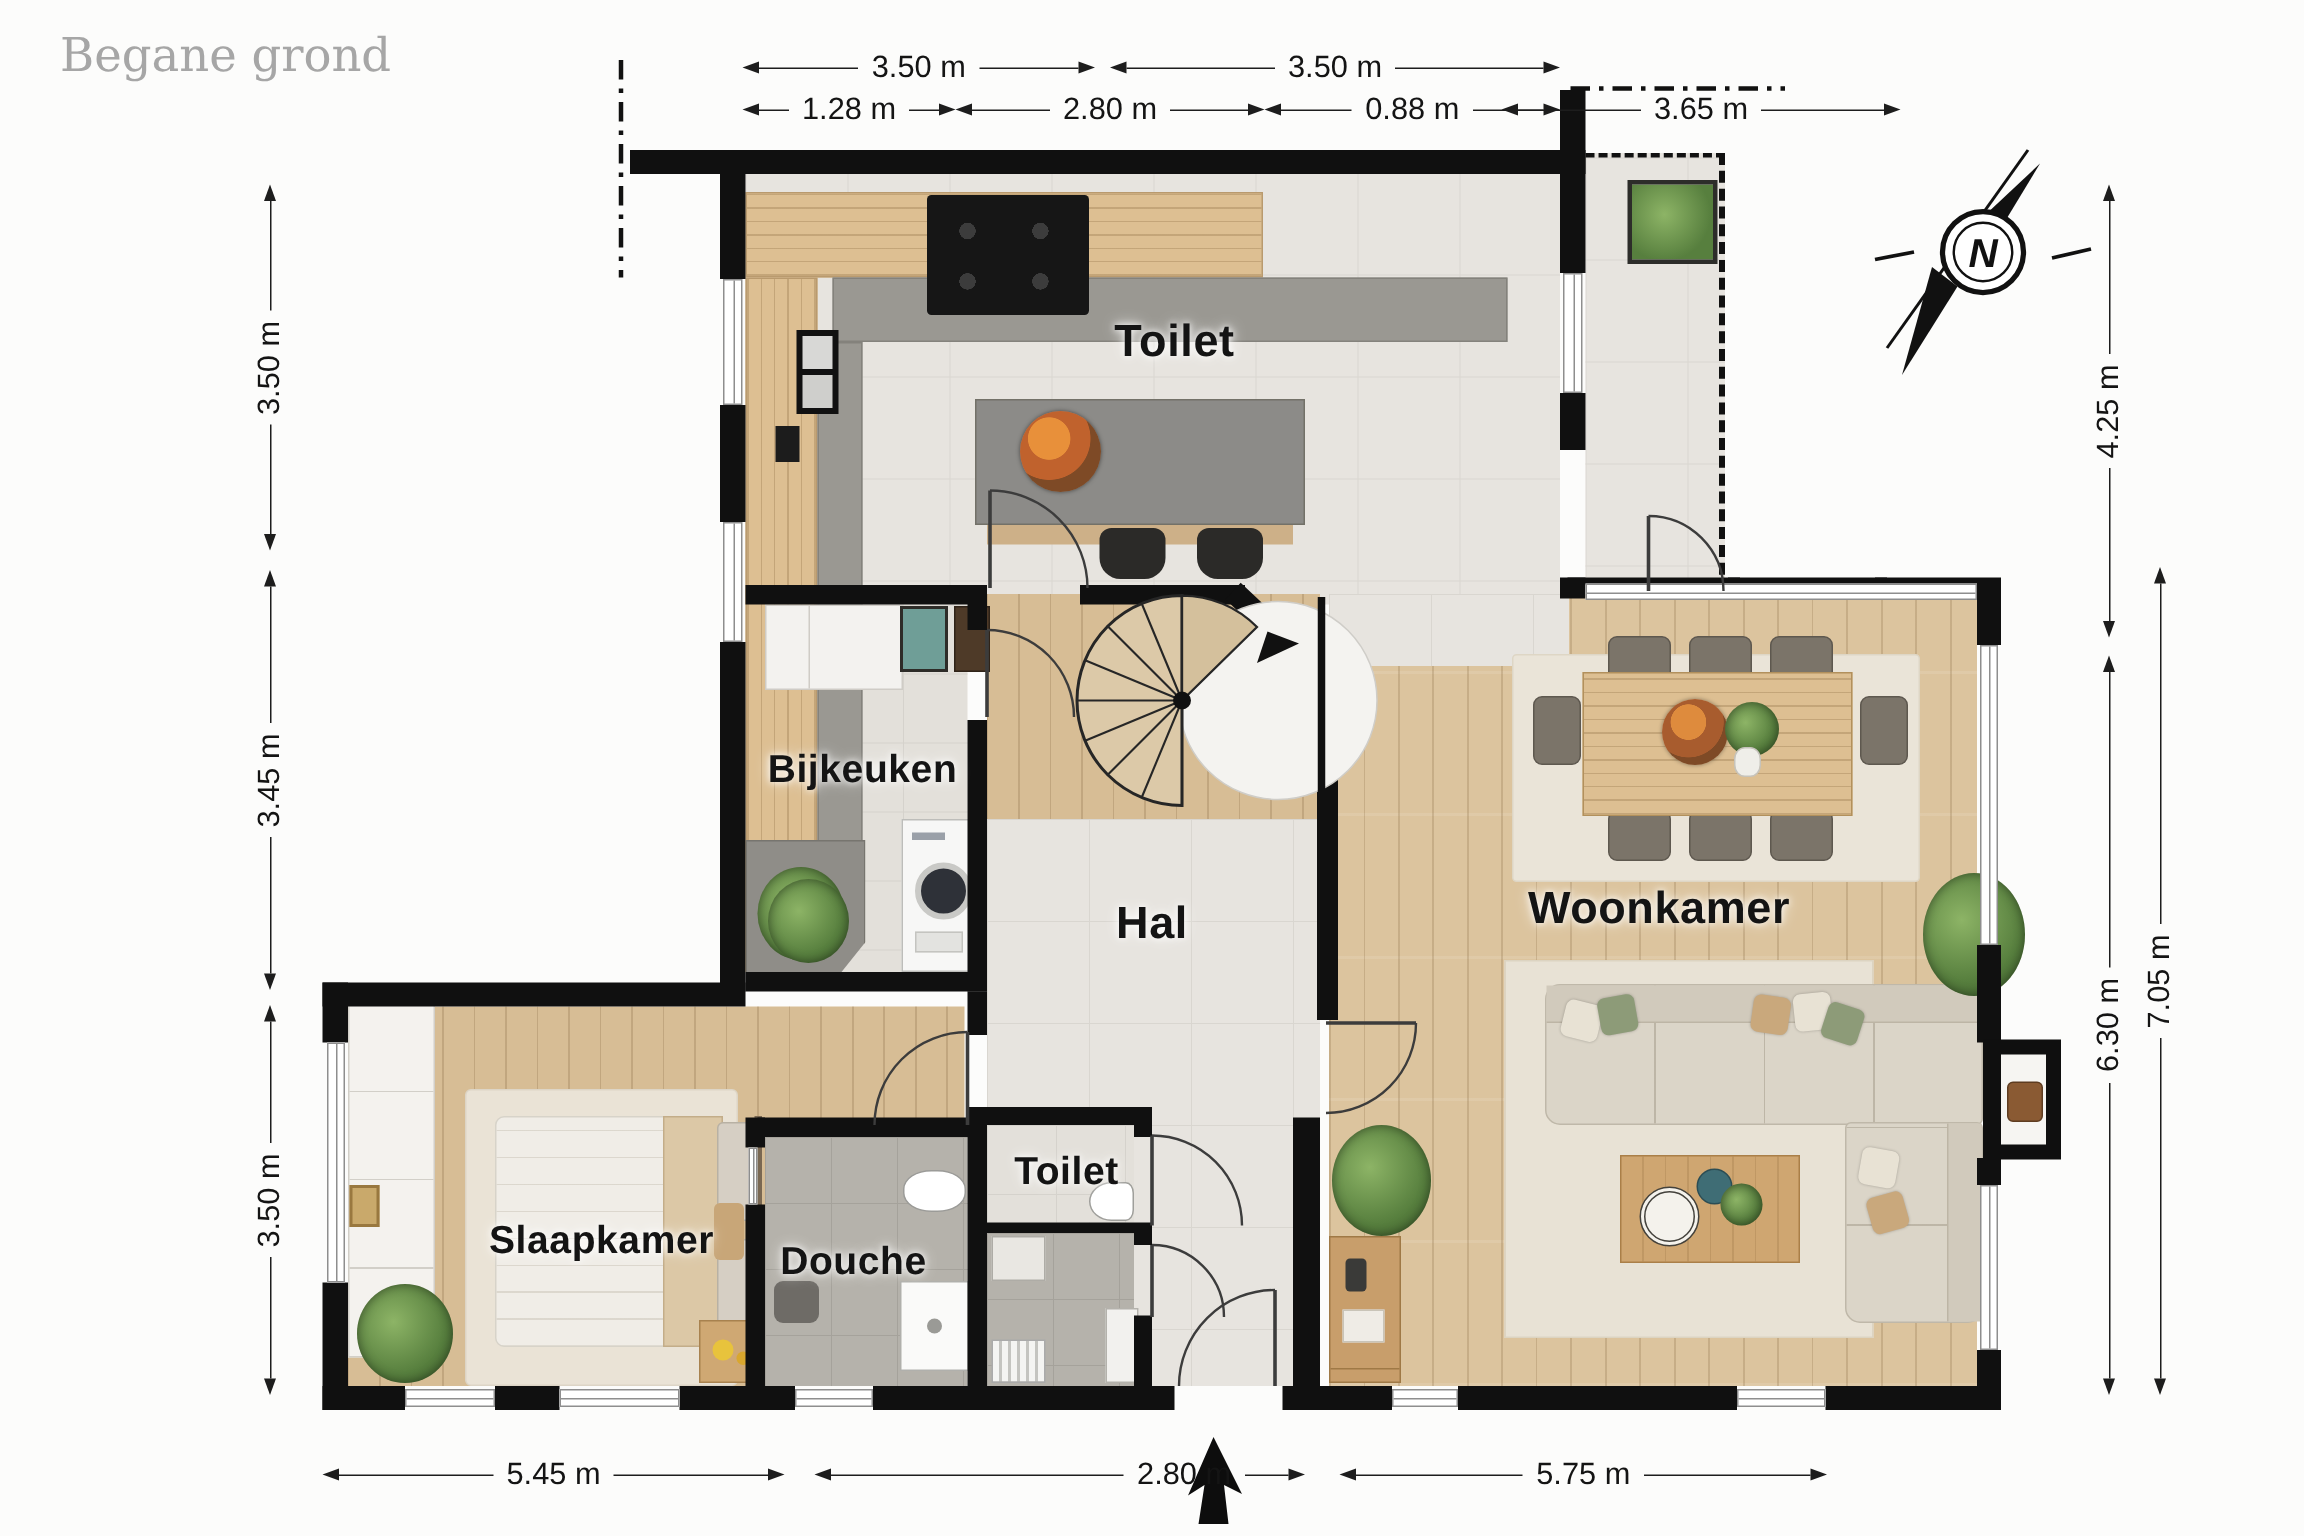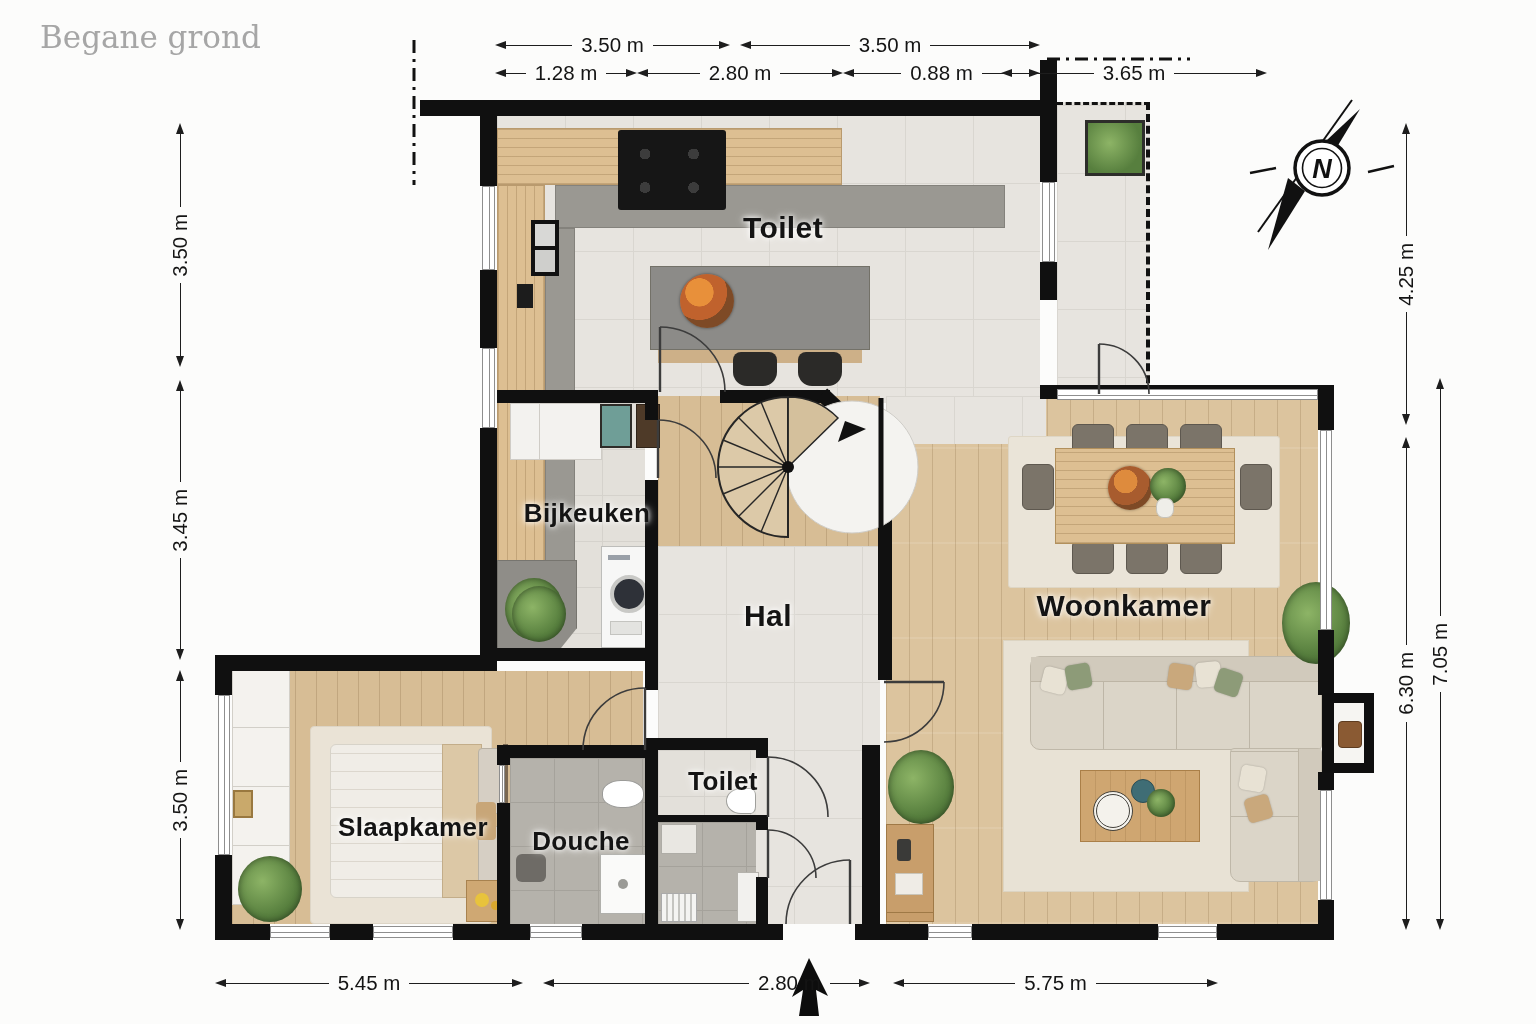--- a/index.html
+++ b/index.html
@@ -34,21 +34,21 @@
     background-image:repeating-linear-gradient(90deg,rgba(120,88,46,.25) 0 1px,transparent 1px 9px);}
   
   .wall{background:#101010;}
   .win{background:#ffffff;border:1px solid #8e8e8e;}
   .win-h::after{content:"";position:absolute;left:0;right:0;top:50%;height:1px;background:#8e8e8e;}
   .win-v::after{content:"";position:absolute;top:0;bottom:0;left:50%;width:1px;background:#8e8e8e;}
   
   .room-label{position:absolute;transform:translate(-50%,-50%);z-index:40;
     font-weight:700;color:#141414;letter-spacing:.4px;white-space:nowrap;
     text-shadow:0 0 5px rgba(255,255,255,.95),0 0 10px rgba(255,255,255,.8);}
-  .lg{font-size:30px;} .md{font-size:26px;margin-left:12px;}
+  .lg{font-size:30px;} .md{font-size:26px;}
   
   .dim{position:absolute;display:flex;align-items:center;color:#141414;
        font-size:20.5px;z-index:50;}
   .dimh{height:24px;}
   .dimv{flex-direction:column;width:24px;align-items:center;}
   .dim .ln{flex:1;}
   .dimh .ln{border-top:1.6px solid #1d1d1d;height:0;}
   .dimv .ln{border-left:1.6px solid #1d1d1d;width:0;}
   .dim .lbl{white-space:nowrap;}
   .dimh .lbl{padding:0 9px;}
@@ -335,21 +335,21 @@
       <circle cx="1322" cy="168" r="19.5" fill="none" stroke="#111" stroke-width="1.6"></circle>
       <text x="1322" y="178" text-anchor="middle" font-family="Liberation Sans, sans-serif" font-size="27" font-weight="bold" font-style="italic" fill="#111">N</text>
     </g>
 
     <polygon points="809,958 828,996 816,990 819,1016 799,1016 803,990 792,997" fill="#0d0d0d"></polygon>
   </svg>
 
   <div class="room-label lg" style="left:783px;top:228px;">Toilet</div>
   <div class="room-label md" style="left:575px;top:513px;">Bijkeuken</div>
   <div class="room-label lg" style="left:768px;top:616px;">Hal</div>
-  <div class="room-label lg" style="left:1106px;top:606px;padding-left:36px;">Woonkamer</div>
+  <div class="room-label lg" style="left:1106px;top:606px;">Woonkamer</div>
   <div class="room-label md" style="left:401px;top:827px;">Slaapkamer</div>
   <div class="room-label md" style="left:569px;top:841px;">Douche</div>
   <div class="room-label md" style="left:711px;top:781px;">Toilet</div>
 
   <div id="dims">
       <div class="dim dimh" style="left: 495px; top: 33px; width: 235px;">
         <span class="ah ah-l"></span>
         <span class="ln" style="flex:1"></span>
         <span class="lbl">3.50 m</span>
         <span class="ln" style="flex:1"></span>

